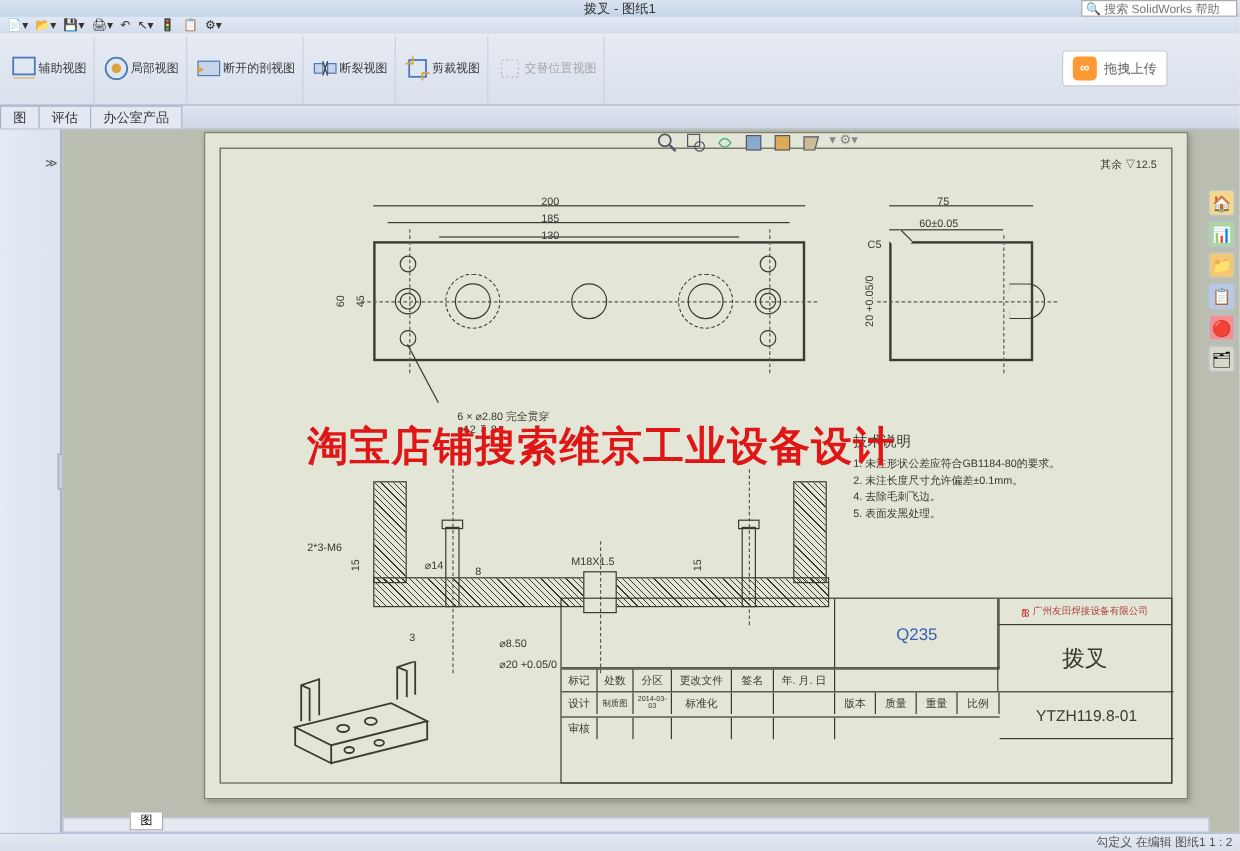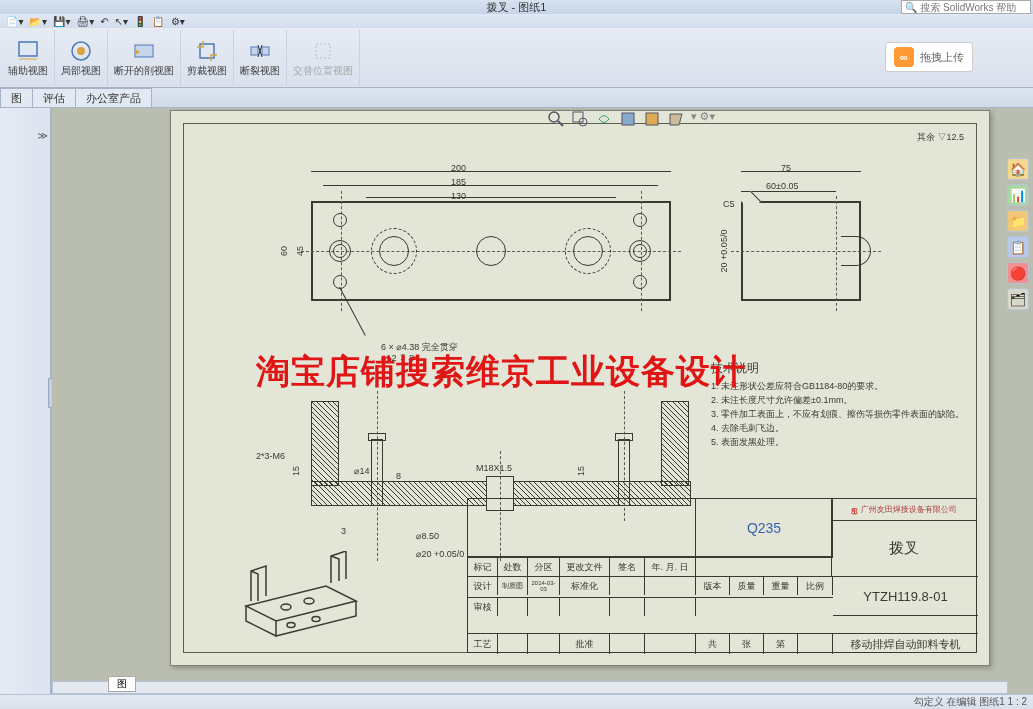--- a/index.html
+++ b/index.html
@@ -6,21 +6,21 @@
 body { width: 1033px; height: 709px; background: #e8eaed; overflow: hidden; font-size: 11px; }
 
 .titlebar { height: 14px; background: linear-gradient(#d9e3f0,#c5d4e8); display: flex; align-items: center; padding: 0 4px; position: relative; }
 .titlebar .title { position: absolute; left: 50%; transform: translateX(-50%); color: #333; font-size: 11px; }
 .search-box { position: absolute; right: 2px; top: 0; background: #fff; border: 1px solid #aaa; padding: 0 3px; font-size: 10px; color: #777; height: 14px; width: 130px; }
 
 .menubar { height: 14px; background: linear-gradient(#e0e8f5,#d3dceb); display: flex; align-items: center; gap: 6px; padding-left: 6px; }
 .menubar .mi { display: inline-flex; align-items: center; gap: 2px; color: #333; font-size: 10px; }
 
 .ribbon { height: 60px; background: linear-gradient(#e6ebf3,#dae1ed); border-bottom: 1px solid #a7b4c7; display: flex; align-items: center; padding-left: 2px; position: relative; }
-.rbtn { display: flex; flex-direction: column; align-items: center; justify-content: center; padding: 2px 6px; height: 56px; border-right: 1px solid #c9d3e2; color: #3a3a3a; font-size: 10px; line-height: 11px; }
+.rbtn { display: flex; align-items: center; padding: 2px 6px; height: 56px; border-right: 1px solid #c9d3e2; color: #3a3a3a; font-size: 10px; line-height: 11px; }
 .rbtn .ricon { width: 24px; height: 24px; margin-bottom: 2px; }
 .rbtn.dis { color: #a6a6a6; }
 .cloud-btn { position: absolute; right: 60px; top: 14px; background: #fff; border: 1px solid #ccc; border-radius: 3px; padding: 4px 8px; display: flex; align-items: center; gap: 6px; font-size: 11px; color: #666; }
 .cloud-ico { width: 20px; height: 20px; background: #ff9933; border-radius: 4px; display: flex; align-items: center; justify-content: center; color: #fff; font-size: 11px; font-weight: bold; }
 
 .tabstrip { height: 20px; background: linear-gradient(#dde5f0,#d0d9e7); display: flex; border-bottom: 1px solid #a7b4c7; }
 .tab { padding: 2px 10px; border: 1px solid #a7b4c7; border-bottom: none; margin-right: -1px; font-size: 11px; color: #333; background: #e2e9f3; }
 
 .workspace { position: absolute; top: 108px; left: 0; right: 0; bottom: 15px; display: flex; }
 .left-panel { width: 52px; background: linear-gradient(90deg,#e5ebf5,#dbe3ef); border-right: 2px solid #a8b4c7; }
@@ -65,21 +65,21 @@
 
 .watermark { position: absolute; left: 85px; top: 238px; font-size: 34px; font-weight: bold; color: #e01515; letter-spacing: 1px; z-index: 20; white-space: nowrap; }
 
 .titleblock { position: absolute; right: 12px; bottom: 12px; width: 510px; height: 155px; border: 1px solid #3a3a32; font-size: 9px; color: #3a3a32; }
 .tb-row { display: flex; border-top: 1px solid #3a3a32; height: 19px; }
 .tb-row:first-child { border-top: none; }
 .tb-cell { border-right: 1px solid #3a3a32; padding: 2px 3px; display: flex; align-items: center; justify-content: center; text-align: center; overflow: hidden; }
 .tb-cell:last-child { border-right: none; }
 .tb-big { position: absolute; right: 0; top: 0; width: 145px; height: 77px; border-left: 1px solid #3a3a32; display: flex; flex-direction: column; }
 .tb-big .logo-row { flex: 0 0 22px; border-bottom: 1px solid #3a3a32; display: flex; align-items: center; justify-content: center; font-size: 8px; color: #b04040; }
-.tb-big .pname { flex: 1; display: flex; align-items: center; justify-content: center; font-size: 15px; }
+.tb-big .pname { flex: 1; display: flex; align-items: center; justify-content: center; font-size: 19px; }
 .mat-cell { position: absolute; left: 228px; top: 0; width: 137px; height: 58px; display: flex; align-items: center; justify-content: center; border-right: 1px solid #3a3a32; border-bottom: 1px solid #3a3a32; font-size: 14px; color: #3b5fb5; }
 
 .statusbar { position: absolute; left: 0; right: 0; bottom: 0; height: 15px; background: linear-gradient(#e3e9f3,#d7dfea); border-top: 1px solid #b5c1d5; font-size: 10px; color: #555; display: flex; align-items: center; }
 .statusbar .sp { margin-left: auto; margin-right: 6px; text-align: center; }
 
 .h-scroll { position: absolute; left: 52px; right: 25px; bottom: 15px; height: 13px; background: #e4e8f0; border: 1px solid #b5c1d5; }
 .doc-tab { position: absolute; left: 55px; bottom: 1px; background: #fff; border: 1px solid #aaa; padding: 0 8px; font-size: 10px; }
 </style>
 </head>
 <body>
@@ -118,32 +118,32 @@
     </div>
   <div class="rbtn">
       <svg class="ricon" viewBox="0 0 24 24">
         <rect x="3" y="6" width="18" height="12" fill="#c8d4e8" stroke="#4a7ab8"></rect>
         <path d="M3 10 L8 13 L3 16" fill="#d9a441"></path>
       </svg>
       <span>断开的剖视图</span>
     </div>
   <div class="rbtn">
       <svg class="ricon" viewBox="0 0 24 24">
-        <rect x="5" y="5" width="14" height="14" fill="none" stroke="#4a7ab8" stroke-width="1.5"></rect>
-        <path d="M2 8 H8 V2 M22 16 H16 V22" stroke="#d9a441" stroke-width="1.5" fill="none"></path>
-      </svg>
-      <span>剪裁视图</span>
-    </div>
-  <div class="rbtn">
-      <svg class="ricon" viewBox="0 0 24 24">
         <rect x="3" y="8" width="7" height="8" fill="#c8d4e8" stroke="#4a7ab8"></rect>
         <rect x="14" y="8" width="7" height="8" fill="#c8d4e8" stroke="#4a7ab8"></rect>
         <path d="M10 6 L12 12 L10 18 M14 6 L12 12 L14 18" fill="none" stroke="#333"></path>
       </svg>
       <span>断裂视图</span>
+    </div>
+  <div class="rbtn">
+      <svg class="ricon" viewBox="0 0 24 24">
+        <rect x="5" y="5" width="14" height="14" fill="none" stroke="#4a7ab8" stroke-width="1.5"></rect>
+        <path d="M2 8 H8 V2 M22 16 H16 V22" stroke="#d9a441" stroke-width="1.5" fill="none"></path>
+      </svg>
+      <span>剪裁视图</span>
     </div>
   <div class="rbtn dis">
       <svg class="ricon" viewBox="0 0 24 24">
         <rect x="5" y="5" width="14" height="14" fill="none" stroke="#bbb" stroke-dasharray="2"></rect>
       </svg>
       <span>交替位置视图</span>
     </div>
   <div class="cloud-btn">
     <span class="cloud-ico">∞</span>
     <span>拖拽上传</span>
@@ -227,21 +227,21 @@
 
         <div class="circle" style="left:108px;top:65px;width:30px;height:30px"></div>
         <div class="circle" style="left:100px;top:57px;width:46px;height:46px;border-style:dashed"></div>
         <div class="circle" style="left:205px;top:65px;width:30px;height:30px"></div>
         <div class="circle" style="left:302px;top:65px;width:30px;height:30px"></div>
         <div class="circle" style="left:294px;top:57px;width:46px;height:46px;border-style:dashed"></div>
 
         <div class="dim" style="left:8px;top:75px;transform:rotate(-90deg)">60</div>
         <div class="dim" style="left:24px;top:75px;transform:rotate(-90deg)">45</div>
 
-        <div class="dim" style="left:110px;top:170px">6 × ⌀4.38 完全贯穿</div>
+        <div class="dim" style="left:110px;top:170px">6 × ⌀2.80 完全贯穿</div>
         <div class="dim" style="left:110px;top:182px">⌀12 ↧ 8</div>
         <div class="dimline" style="left:68px;top:116px;width:1px;height:55px;transform:rotate(-28deg);transform-origin:top"></div>
       </div>
 
       <div class="view-side">
         <div class="dim" style="left:70px;top:-8px">75</div>
         <div class="dimline" style="left:30px;top:0;width:120px;height:1px"></div>
         <div class="dim" style="left:55px;top:10px">60±0.05</div>
         <div class="dimline" style="left:30px;top:20px;width:95px;height:1px"></div>
         <div class="side-block"></div>
@@ -294,21 +294,20 @@
             <ellipse cx="60" cy="74" rx="4" ry="2.5"></ellipse>
             <ellipse cx="85" cy="68" rx="4" ry="2.5"></ellipse>
           </g>
         </svg>
       </div>
 
       <div class="notes">
         <div class="nh">技术说明</div>
         <div>1. 未注形状公差应符合GB1184-80的要求。</div>
         <div>2. 未注长度尺寸允许偏差±0.1mm。</div>
-        <div>3. 零件加工表面上，不应有划痕、擦伤等损伤零件表面的缺陷。</div>
         <div>4. 去除毛刺飞边。</div>
         <div>5. 表面发黑处理。</div>
       </div>
 
       <div class="watermark">淘宝店铺搜索维京工业设备设计</div>
 
       <div class="titleblock">
         <div class="mat-cell">Q235</div>
         <div class="tb-big">
           <div class="logo-row">
@@ -343,33 +342,20 @@
         </div>
         <div class="tb-row" style="position:absolute;left:0;top:98px;width:365px">
           <div class="tb-cell" style="width:30px">审核</div>
           <div class="tb-cell" style="width:30px"></div>
             <div class="tb-cell" style="width:32px"></div>
           <div class="tb-cell" style="width:50px"></div>
             <div class="tb-cell" style="width:35px"></div>
             <div class="tb-cell" style="width:51px"></div>
           <div class="tb-cell" style="width:137px"></div>
         </div>
-        <div class="tb-row" style="position:absolute;left:0;top:134px;width:510px;height:21px">
-          <div class="tb-cell" style="width:30px">工艺</div>
-          <div class="tb-cell" style="width:30px"></div>
-            <div class="tb-cell" style="width:32px"></div>
-          <div class="tb-cell" style="width:50px">批准</div>
-          <div class="tb-cell" style="width:35px"></div>
-            <div class="tb-cell" style="width:51px"></div>
-          <div class="tb-cell" style="width:34px">共</div>
-          <div class="tb-cell" style="width:34px">张</div>
-          <div class="tb-cell" style="width:34px">第</div>
-          <div class="tb-cell" style="width:35px"></div>
-          <div class="tb-cell" style="width:145px;font-size:11px">移动排焊自动卸料专机</div>
-        </div>
       </div>
     </div>
   </div>
 </div>
 
 <div class="h-scroll">
   <div class="doc-tab">图</div>
 </div>
 
 <div class="statusbar">

